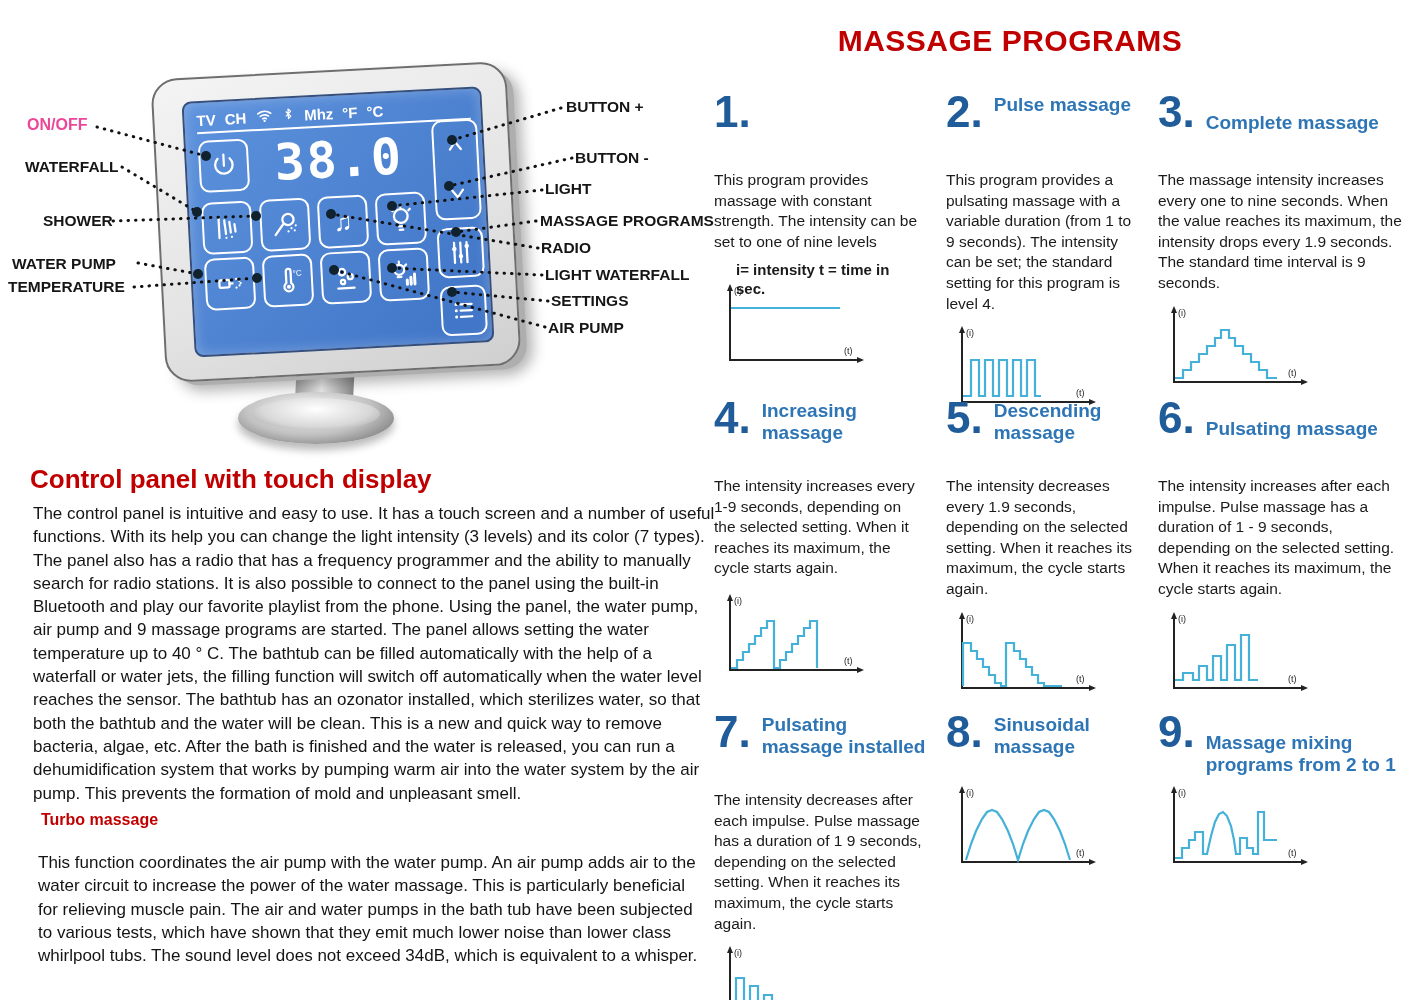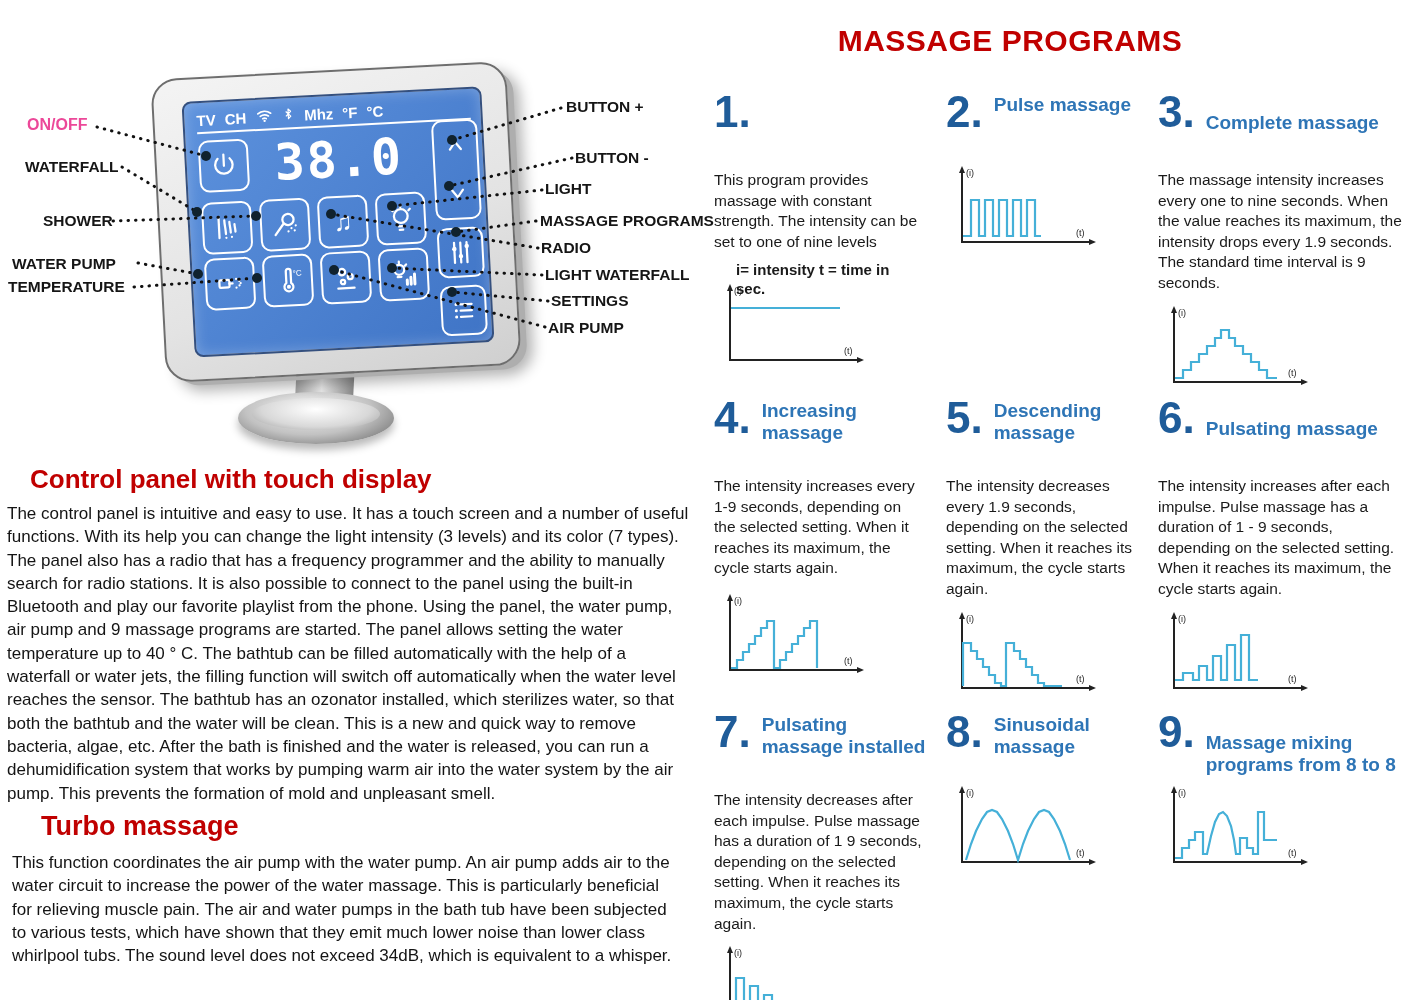--- a/index.html
+++ b/index.html
@@ -46,22 +46,22 @@
 
   
   .lbl{position:absolute;font-weight:bold;font-size:15.5px;color:#151515;
        white-space:nowrap;z-index:4;}
   .lbl.red{color:#ec4899;font-size:16px;}
   #leaders{position:absolute;left:0;top:0;z-index:4;}
 
   
   .h-red{position:absolute;color:#c00000;font-weight:bold;}
   #h-control{left:30px;top:464px;font-size:26px;}
-  #h-turbo{left:41px;top:811px;font-size:27px;}
-  .bodytext{position:absolute;font-size:17px;line-height:23.3px;color:#141414;}
+  #h-turbo{left:41px;top:811px;font-size:16px;}
+  .bodytext{position:absolute;font-size:17px;line-height:23.3px;color:#141414;margin-left:26px;}
   #p1{left:7px;top:502px;width:684px;}
   #p2{left:12px;top:851px;width:668px;}
 
   
   #mtitle{position:absolute;left:720px;top:24px;width:580px;text-align:center;
           color:#c00000;font-weight:bold;font-size:30px;letter-spacing:.5px;}
   .programs{position:absolute;left:700px;top:90px;width:715px;height:910px;}
   .prow{position:absolute;left:0;display:flex;}
   .prow.r1{top:0;}
   .prow.r2{top:306px;}
@@ -281,20 +281,21 @@
           <text x="16" y="12" font-size="9" fill="#222">(i)</text>
           <text x="126" y="72" font-size="9" fill="#222">(t)</text>
           <polyline points="13,26 122,26" fill="none" stroke="#45B0D8" stroke-width="2.2" stroke-linejoin="miter"></polyline>
         </svg>
     </div>
     <div class="cell c2">
       <div class="phead">
           <span class="pnum">2.</span>
           <span class="ptitle">Pulse massage</span>
         </div>
+      <p class="pdesc">This program provides a pulsating massage with a variable duration (from 1 to 9 seconds). The intensity can be set; the standard setting for this program is level 4.</p>
       <svg class="chart" viewBox="0 0 150 92">
           <polygon points="9,9 15,9 12,2" fill="#222"></polygon>
           <polygon points="139,75 139,81 146,78" fill="#222"></polygon>
           <line x1="12" y1="5" x2="12" y2="79" stroke="#222" stroke-width="2"></line>
           <line x1="11" y1="78" x2="141" y2="78" stroke="#222" stroke-width="2"></line>
           <text x="16" y="12" font-size="9" fill="#222">(i)</text>
           <text x="126" y="72" font-size="9" fill="#222">(t)</text>
           <polyline points="13,72 21,72 21,36 29,36 29,72 35,72 35,36 43,36 43,72 49,72 49,36 57,36 57,72 63,72 63,36 71,36 71,72 77,72 77,36 85,36 85,72 91,72" fill="none" stroke="#45B0D8" stroke-width="2.2" stroke-linejoin="miter"></polyline>
         </svg>
     </div>
@@ -395,21 +396,21 @@
           <line x1="12" y1="5" x2="12" y2="79" stroke="#222" stroke-width="2"></line>
           <line x1="11" y1="78" x2="141" y2="78" stroke="#222" stroke-width="2"></line>
           <text x="16" y="12" font-size="9" fill="#222">(i)</text>
           <text x="126" y="72" font-size="9" fill="#222">(t)</text>
           <polyline points="16,76 21,60 26,47 32,35 37,28 42,26 47,28 52,35 58,47 63,60 68,76 73,60 78,47 84,35 89,28 94,26 99,28 104,35 110,47 115,60 120,76" fill="none" stroke="#45B0D8" stroke-width="2.2" stroke-linejoin="miter"></polyline>
         </svg>
     </div>
     <div class="cell c3">
       <div class="phead">
           <span class="pnum">9.</span>
-          <span class="ptitle">Massage mixing programs from 8 to 8</span>
+          <span class="ptitle">Massage mixing programs from 2 to 1</span>
         </div>
       <svg class="chart" viewBox="0 0 150 92">
           <polygon points="9,9 15,9 12,2" fill="#222"></polygon>
           <polygon points="139,75 139,81 146,78" fill="#222"></polygon>
           <line x1="12" y1="5" x2="12" y2="79" stroke="#222" stroke-width="2"></line>
           <line x1="11" y1="78" x2="141" y2="78" stroke="#222" stroke-width="2"></line>
           <text x="16" y="12" font-size="9" fill="#222">(i)</text>
           <text x="126" y="72" font-size="9" fill="#222">(t)</text>
           <polyline points="13,74 20,74 20,64 27,64 27,56 33,56 33,48 41,48 41,70 45,70 49,52 53,38 57,30 61,28 65,32 69,42 72,56 74,70 78,70 78,54 85,54 85,64 91,64 91,70 96,70 96,28 102,28 102,56 115,56" fill="none" stroke="#45B0D8" stroke-width="2.2" stroke-linejoin="miter"></polyline>
         </svg>

